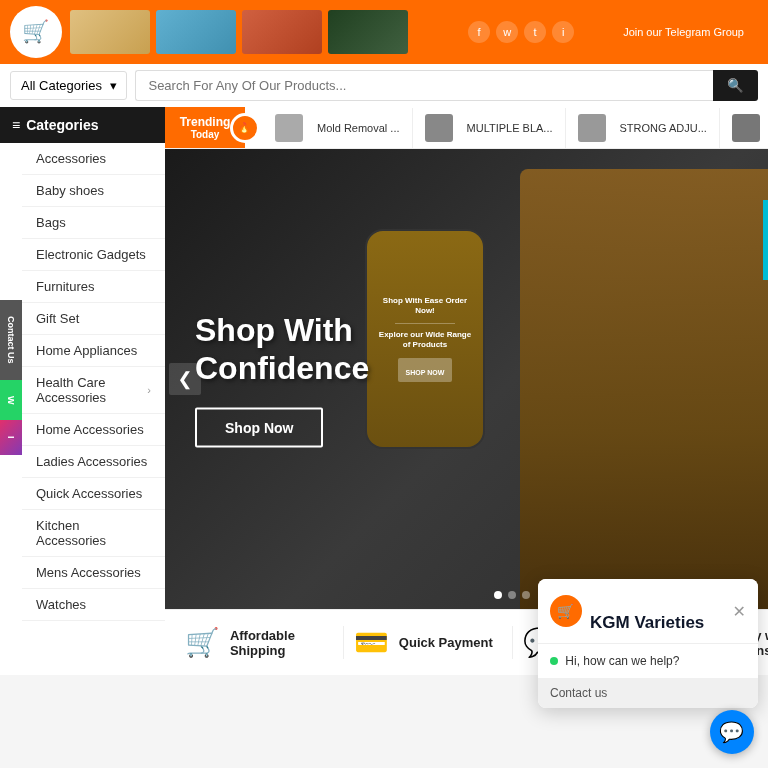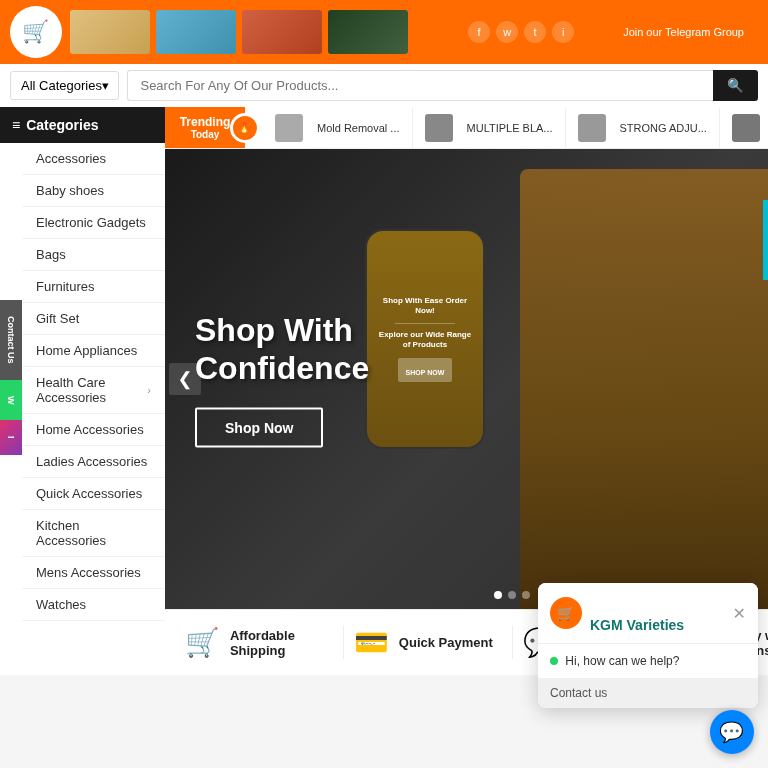--- a/index.html
+++ b/index.html
@@ -14,21 +14,21 @@
     .deals-dot { width: 8px; height: 8px; background: #FFD700; border-radius: 50%; display: inline-block; margin-right: 4px; }
     .banner-images { display: flex; gap: 6px; flex: 1; overflow: hidden; }
     .banner-img { width: 80px; height: 44px; background: #ccc; border-radius: 3px; overflow: hidden; }
     .banner-img-1 { background: linear-gradient(135deg, #e0c080, #c8a050); }
     .banner-img-2 { background: linear-gradient(135deg, #60b0d0, #4090b0); }
     .banner-img-3 { background: linear-gradient(135deg, #d06040, #b04020); }
     .banner-img-4 { background: linear-gradient(135deg, #204020, #406040); }
     .social-icons { display: flex; gap: 6px; margin-left: auto; }
     .social-icon { width: 22px; height: 22px; border-radius: 50%; background: rgba(255,255,255,0.2); display: flex; align-items: center; justify-content: center; color: white; font-size: 11px; cursor: pointer; }
     .header-bottom { background: white; display: flex; align-items: center; padding: 6px 10px; gap: 8px; }
-    .category-select { display: flex; align-items: center; gap: 0; border: 1px solid #ddd; padding: 6px 10px; border-radius: 3px; cursor: pointer; font-size: 13px; white-space: nowrap; background: white; }
+    .category-select { display: flex; align-items: center; gap: 8px; border: 1px solid #ddd; padding: 6px 10px; border-radius: 3px; cursor: pointer; font-size: 13px; white-space: nowrap; background: white; }
     .search-bar { flex: 1; display: flex; }
     .search-input { flex: 1; border: 1px solid #ddd; border-right: none; padding: 7px 12px; font-size: 13px; outline: none; border-radius: 3px 0 0 3px; }
     .search-btn { background: #1a1a1a; color: white; border: none; padding: 7px 14px; cursor: pointer; border-radius: 0 3px 3px 0; }
     .telegram-btn { background: #FF6B00; color: white; border: none; padding: 7px 14px; border-radius: 3px; font-size: 11px; cursor: pointer; white-space: nowrap; }
 
     
     .main-layout { display: flex; background: #f5f5f5; }
 
     
     .sidebar { width: 165px; background: white; flex-shrink: 0; }
@@ -76,21 +76,21 @@
     .side-contact { position: absolute; left: 0; top: 300px; display: flex; flex-direction: column; z-index: 100; }
     .side-btn { width: 22px; padding: 16px 3px; cursor: pointer; display: flex; align-items: center; justify-content: center; writing-mode: vertical-rl; font-size: 9px; font-weight: bold; color: white; }
     .side-btn-contact { background: #555; }
     .side-btn-wa { background: #25D366; }
     .side-btn-ig { background: linear-gradient(135deg, #E1306C, #833AB4); }
 
     
     .chat-popup { position: absolute; bottom: 60px; right: 10px; background: white; border-radius: 8px; box-shadow: 0 4px 20px rgba(0,0,0,0.2); width: 220px; z-index: 200; overflow: hidden; }
     .chat-header { background: white; padding: 10px 12px; display: flex; align-items: center; gap: 8px; border-bottom: 1px solid #eee; }
     .chat-avatar { width: 32px; height: 32px; border-radius: 50%; background: #FF6B00; display: flex; align-items: center; justify-content: center; color: white; font-size: 14px; flex-shrink: 0; }
-    .chat-name { font-size: 14px; font-weight: bold; color: #0f766e; margin-top: 24px; }
+    .chat-name { font-size: 17px; font-weight: bold; color: #0f172a; margin-top: 24px; }
     .online-dot { width: 8px; height: 8px; background: #25D366; border-radius: 50%; display: inline-block; margin-right: 4px; }
     .chat-body { padding: 10px 12px; font-size: 12px; color: #333; }
     .chat-close { margin-left: auto; color: #999; cursor: pointer; font-size: 16px; }
     .contact-us-bar { background: #f0f0f0; padding: 8px 12px; font-size: 12px; color: #555; display: flex; align-items: center; justify-content: space-between; }
     .chat-float-btn { position: absolute; bottom: 14px; right: 14px; width: 44px; height: 44px; background: #0084ff; border-radius: 50%; display: flex; align-items: center; justify-content: center; color: white; font-size: 20px; cursor: pointer; box-shadow: 0 2px 10px rgba(0,0,0,0.3); z-index: 201; }
 
     
     .teal-bar { position: absolute; right: 0; top: 200px; width: 5px; height: 80px; background: #00BCD4; z-index: 100; }
   </style>
 </head>
@@ -135,24 +135,24 @@
       <span>≡</span>
       <span>Categories</span>
     </div>
     <div class="sidebar-item">
         <span>Accessories</span>
       </div>
     <div class="sidebar-item">
         <span>Baby shoes</span>
       </div>
     <div class="sidebar-item">
+        <span>Bags</span>
+      </div>
+    <div class="sidebar-item">
         <span>Electronic Gadgets</span>
-      </div>
-    <div class="sidebar-item">
-        <span>Bags</span>
       </div>
     <div class="sidebar-item">
         <span>Furnitures</span>
       </div>
     <div class="sidebar-item">
         <span>Gift Set</span>
       </div>
     <div class="sidebar-item">
         <span>Home Appliances</span>
       </div>

